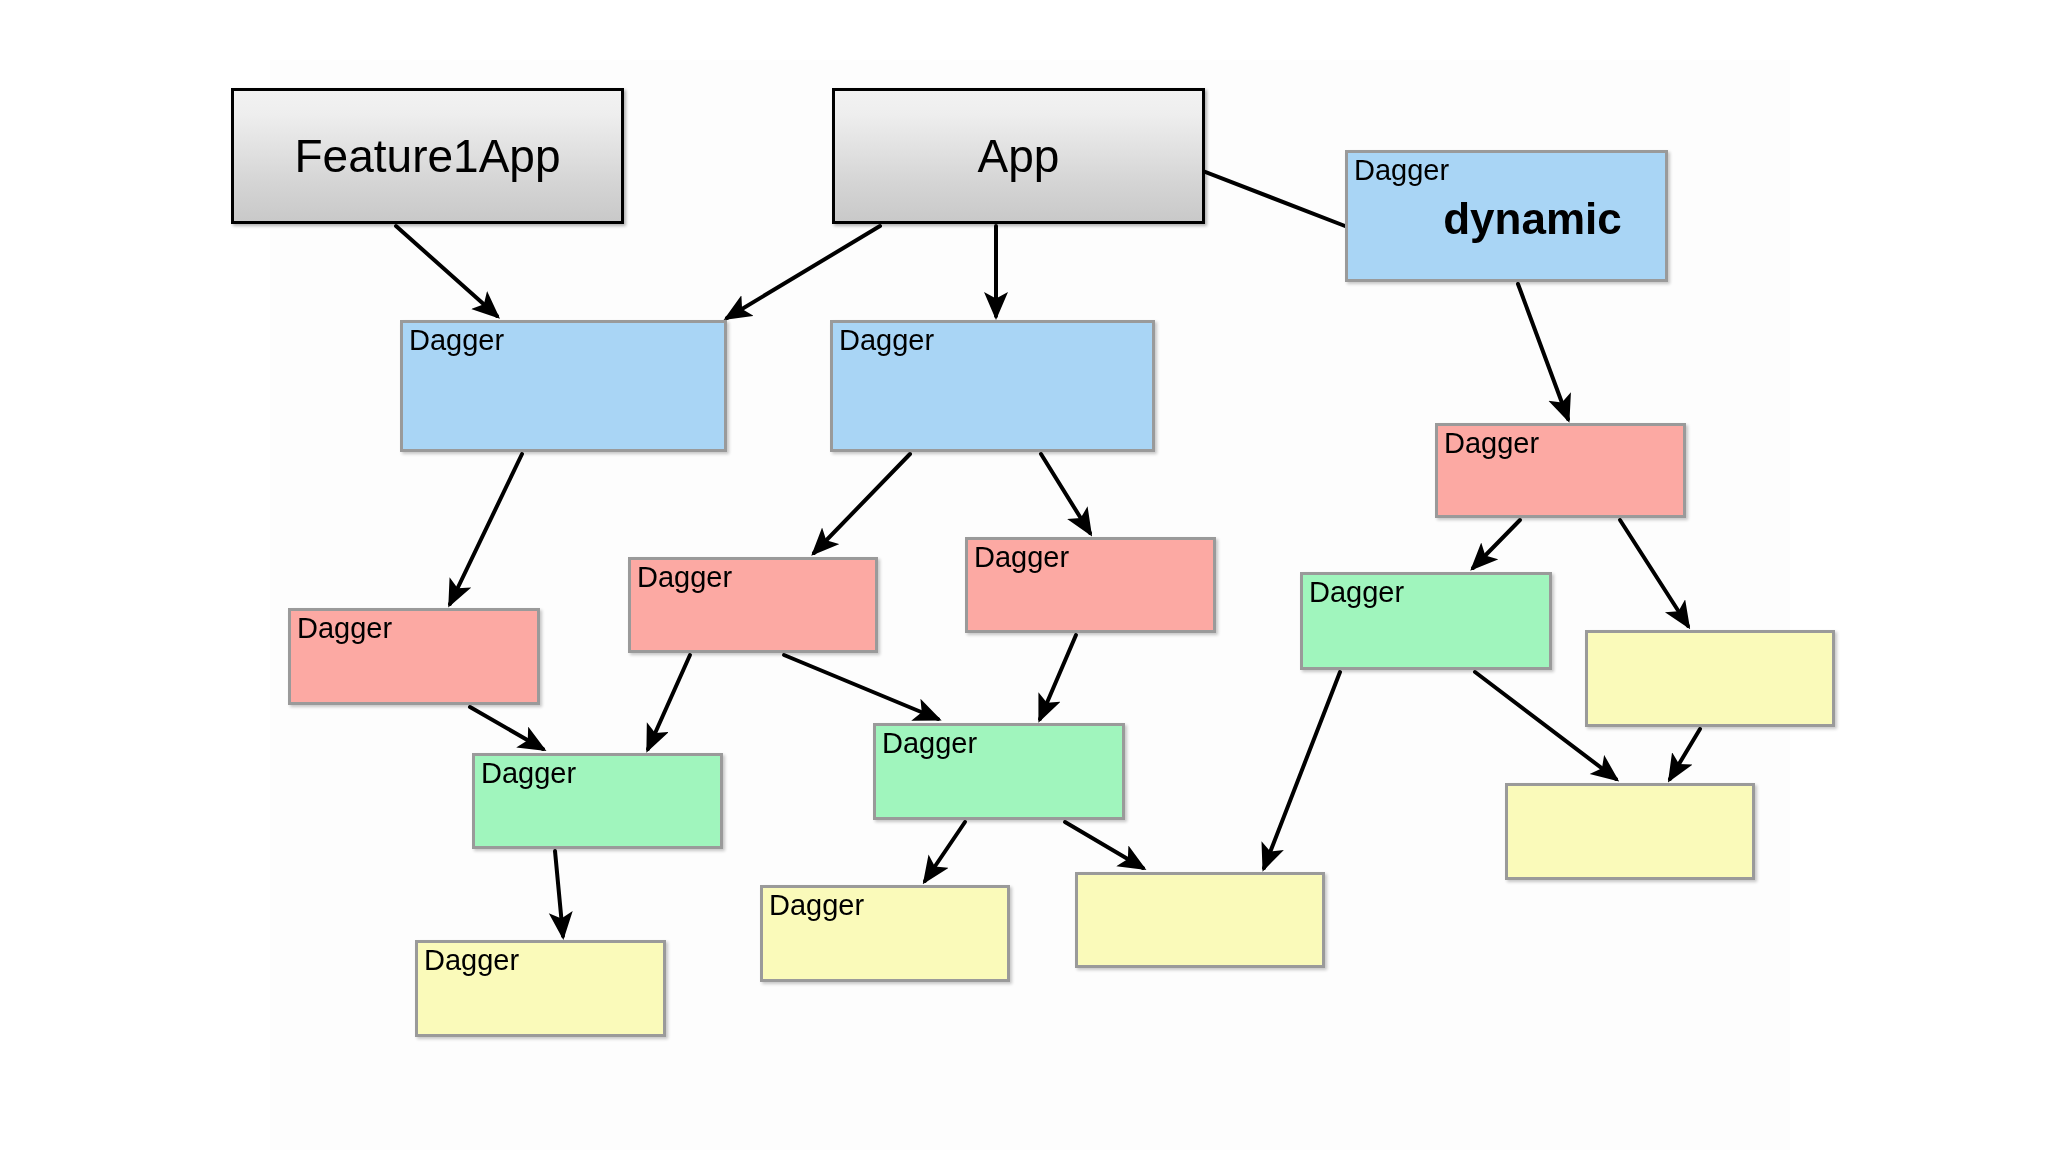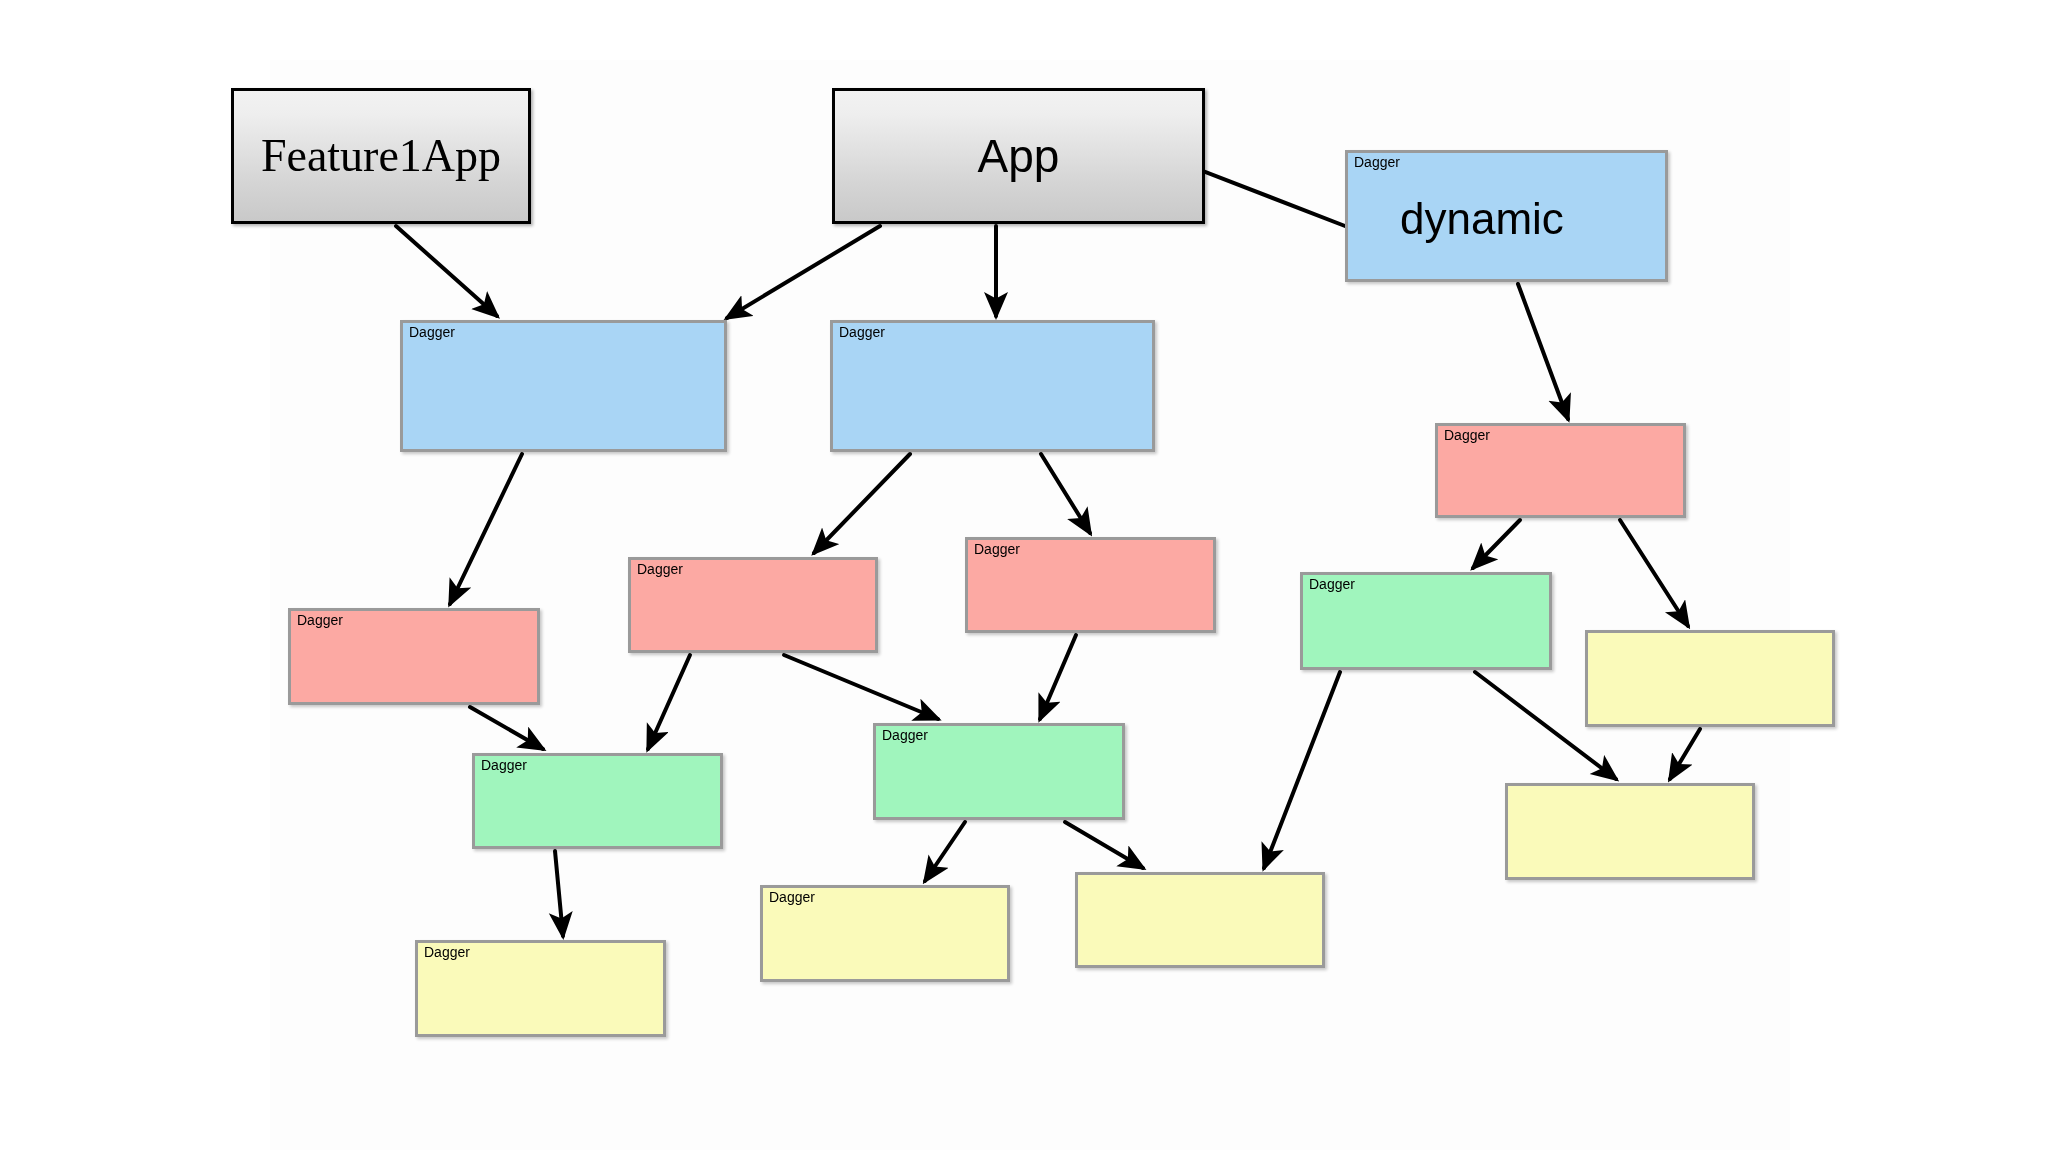--- a/index.html
+++ b/index.html
@@ -63,38 +63,39 @@
   }
   .node.blue   { background: #a9d5f5; }
   .node.red    { background: #fca9a3; }
   .node.green  { background: #a0f5bd; }
   .node.yellow { background: #fafaba; }
 
   .node .scope {
     position: absolute;
     left: 6px;
     top: 2px;
-    font-size: 14px;
+    font-size: 29px;
     color: #000000;
     line-height: 1.1;
     white-space: nowrap;
     text-align: center;
   }
   .node .bigname {
     position: absolute;
     left: 0;
     right: 0;
     top: 50%;
     transform: translateY(-50%);
-    text-align: left;
+    text-align: center;
     font-size: 44px;
     color: #000000;
     line-height: 1.02;
     padding-left: 44px;
     box-sizing: border-box;
+    font-weight: bold;
   }
   .node .bigname.two-line {
     font-size: 44px;
     padding-left: 52px;
     top: 52%;
   }
 </style>
 </head>
 <body>
 
@@ -125,21 +126,21 @@
         <path d="M 555,851 L 563,936" stroke-linecap="round"></path>
         <path d="M 965,822 L 925,881" stroke-linecap="round"></path>
         <path d="M 1065,822 L 1143,868" stroke-linecap="round"></path>
         <path d="M 1340,672 L 1264,868" stroke-linecap="round"></path>
         <path d="M 1475,672 L 1616,779" stroke-linecap="round"></path>
         <path d="M 1700,729 L 1670,779" stroke-linecap="round"></path>
       </g>
   </svg>
 
   <div id="node-layer">
-      <div class="node app" style="left: 231px; top: 88px; width: 300px; height: 136px; font-family: Liberation Serif, serif;">
+      <div class="node app" style="left: 231px; top: 88px; width: 393px; height: 136px;">
         <span class="title">Feature1App</span>
       </div>
       <div class="node app" style="left: 832px; top: 88px; width: 373px; height: 136px;">
         <span class="title">App</span>
       </div>
       <div class="node comp blue" style="left: 1345px; top: 150px; width: 323px; height: 132px;">
         <span class="scope">Dagger</span>
         <span class="bigname two-line">
           <div>dynamic</div>
         </span>

